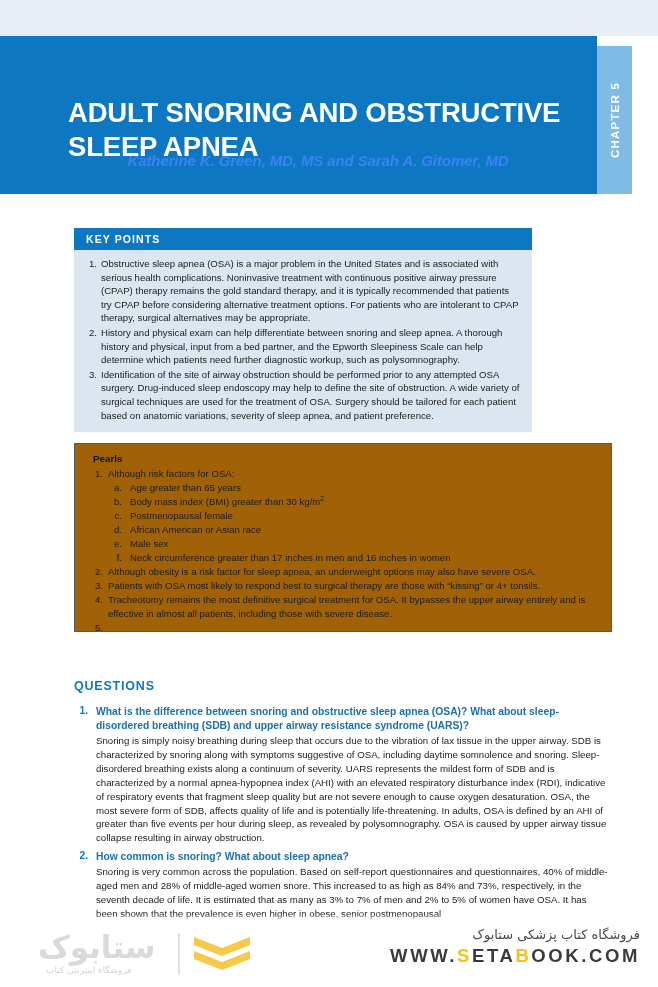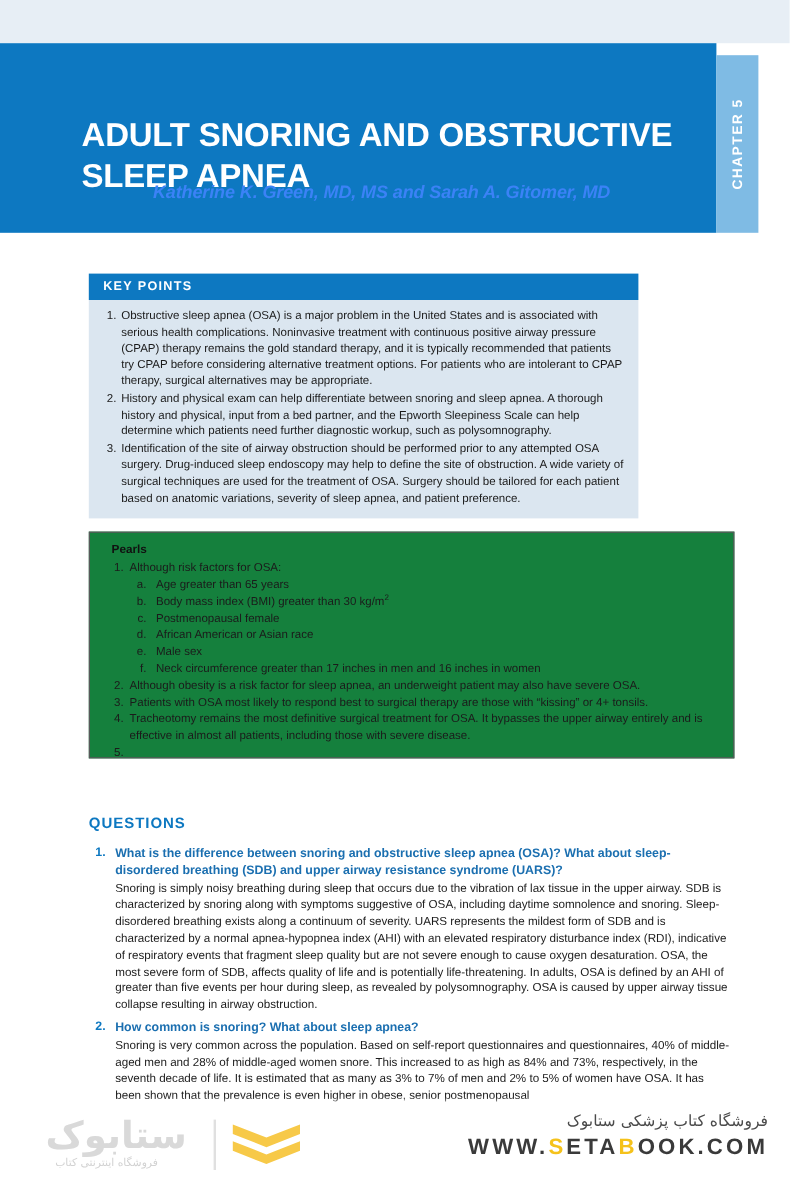--- a/index.html
+++ b/index.html
@@ -130,21 +130,21 @@
     text-align: right;
   }
 
   
   .pearls {
     position: absolute;
     left: 74px;
     top: 443px;
     width: 538px;
     border: 1px solid #58595b;
-    background: #15803d;
+    background: #a16207;
     box-sizing: border-box;
     padding: 9px 12px 10px 12px;
   }
   .pearls-title {
     font-size: 9.8px;
     font-weight: bold;
     color: #111;
     margin-bottom: 3px;
     padding-left: 6px;
   }
@@ -351,21 +351,21 @@
     <div class="pearls-title">Pearls</div>
     <ol class="pearl-list" id="pearl-list">
         <li><span class="num">1.</span><span>Although risk factors for OSA:</span><ol class="sub-list">
             <li><span class="num">a.</span><span>Age greater than 65 years</span></li>
             <li><span class="num">b.</span><span>Body mass index (BMI) greater than 30 kg/m</span><sup>2</sup></li>
             <li><span class="num">c.</span><span>Postmenopausal female</span></li>
             <li><span class="num">d.</span><span>African American or Asian race</span></li>
             <li><span class="num">e.</span><span>Male sex</span></li>
             <li><span class="num">f.</span><span>Neck circumference greater than 17 inches in men and 16 inches in women</span></li>
           </ol></li>
-        <li><span class="num">2.</span><span>Although obesity is a risk factor for sleep apnea, an underweight patient may also have severe OSA.</span></li>
+        <li><span class="num">2.</span><span>Although obesity is a risk factor for sleep apnea, an underweight options may also have severe OSA.</span></li>
         <li><span class="num">3.</span><span>Patients with OSA most likely to respond best to surgical therapy are those with “kissing” or 4+ tonsils.</span></li>
         <li><span class="num">4.</span><span>Tracheotomy remains the most definitive surgical treatment for OSA. It bypasses the upper airway entirely and is effective in almost all patients, including those with severe disease.</span></li>
         <li><span class="num">5.</span></li>
       </ol>
   </div>
 
   <div class="questions-heading">QUESTIONS</div>
   <div class="qlist" id="q-list">
       <div class="qitem">
         <div class="qnum">1.</div>

